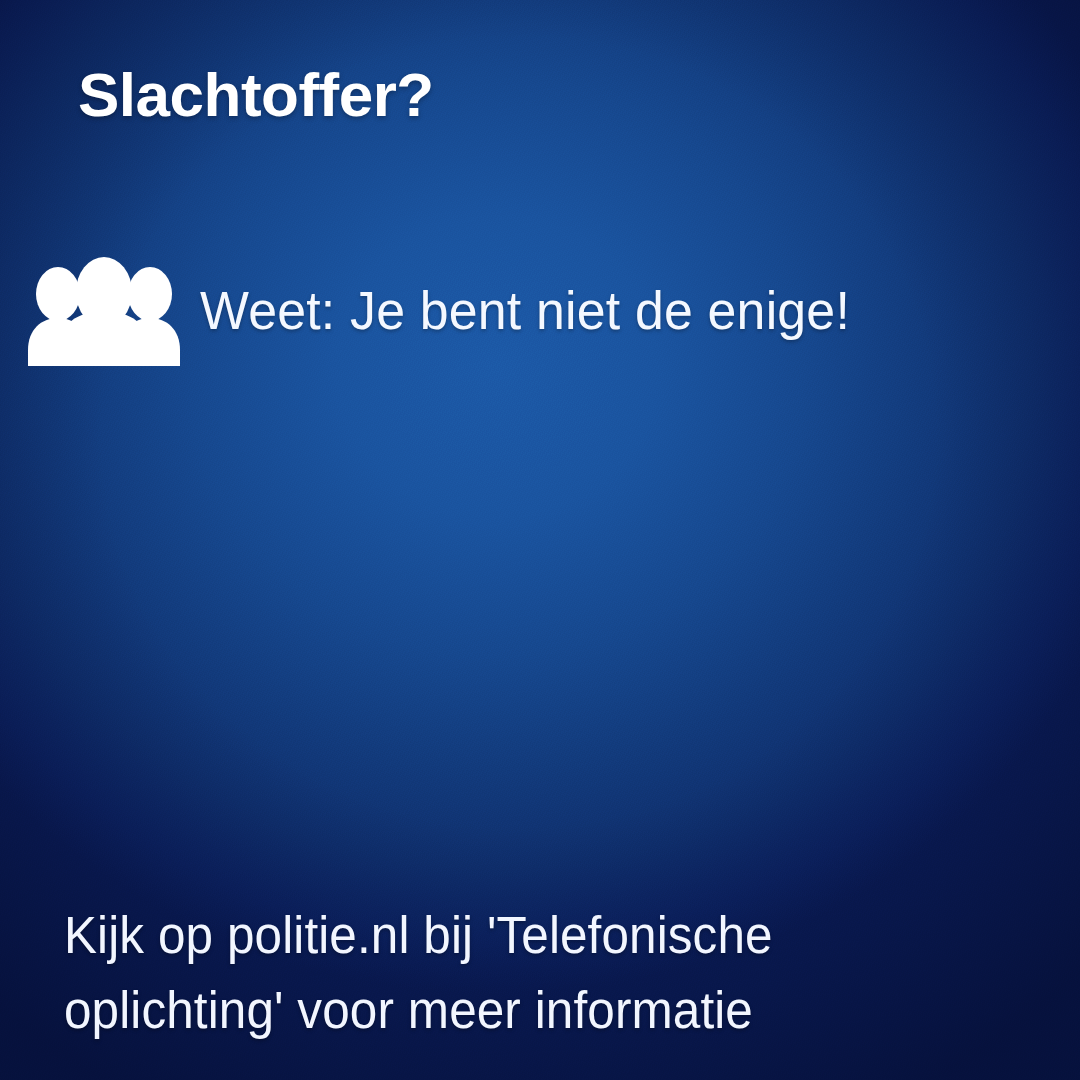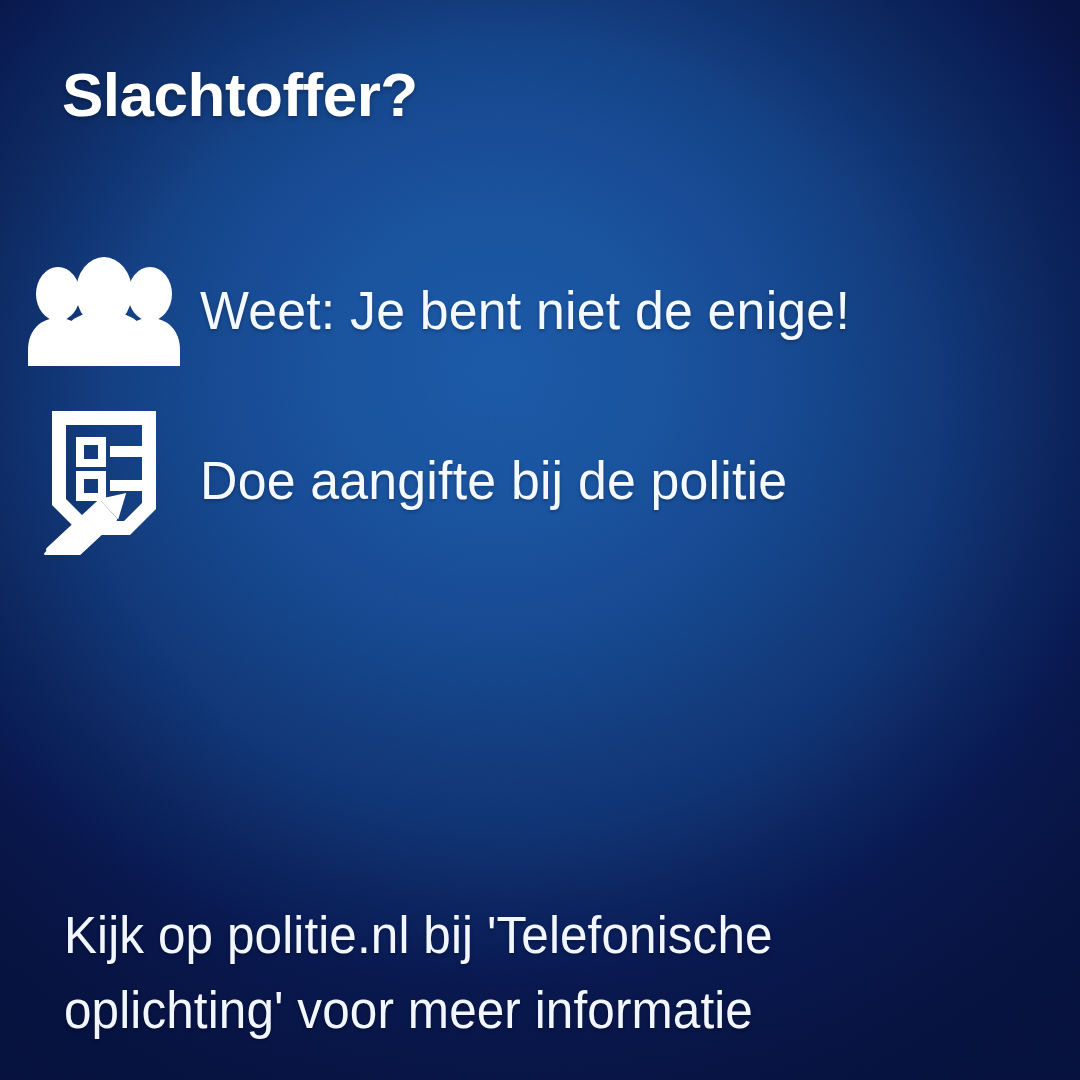--- a/index.html
+++ b/index.html
@@ -37,21 +37,21 @@
     background: radial-gradient(ellipse 74% 70% at 48% 40%, rgba(0,0,0,0) 52%, rgba(4,12,48,.30) 78%, rgba(3,9,40,.55) 100%);
   }
 
   #content {
     position: absolute;
     inset: 0;
   }
 
   .headline {
     position: absolute;
-    left: 62px;
+    left: 78px;
     top: 62px;
     font-size: 62px;
     font-weight: 700;
     letter-spacing: -0.5px;
     color: #ffffff;
     line-height: 1.08;
     white-space: nowrap;
     text-shadow: 0 2px 5px rgba(0,0,0,.30);
   }
 
@@ -134,46 +134,20 @@
               <ellipse cx="76" cy="38" rx="28" ry="35"></ellipse>
 
               <path d="M30 112 L30 94 C30 71 50 57 76 57 C102 57 122 71 122 94 L122 112 Z"></path>
             </g>
           </svg>
         </div>
         <div class="row-label">Weet: Je bent niet de enige!</div>
       </div>
 
 
-      <div class="row">
-        <div class="icon-slot">
-          <svg width="140" height="150" viewBox="0 0 140 150" aria-hidden="true">
-            <g fill="#ffffff">
-
-              <path d="M18 6 L122 6 L122 104 L96 130 L96 130 L48 130 L18 100 Z
-                       M32 20 L32 94 L54 116 L90 116 L108 98 L108 20 Z" fill-rule="evenodd"></path>
-
-              <rect x="46" y="36" width="22" height="22" fill="none" stroke="#ffffff" stroke-width="8"></rect>
-
-              <rect x="76" y="41" width="34" height="11"></rect>
-
-              <rect x="46" y="70" width="22" height="22" fill="none" stroke="#ffffff" stroke-width="8"></rect>
-
-              <rect x="76" y="75" width="34" height="11"></rect>
-
-              <g transform="rotate(-43 60 118)">
-                <rect x="6" y="104" width="74" height="28" rx="3"></rect>
-                <polygon points="80,104 104,118 80,132"></polygon>
-                <rect x="2" y="106" width="6" height="24" rx="2"></rect>
-              </g>
-            </g>
-          </svg>
-        </div>
-        <div class="row-label">Doe aangifte bij de politie</div>
-      </div>
 
     </div>
 
     <div class="footer">
       <div class="footer-line">Kijk op politie.nl bij 'Telefonische</div>
       <div class="footer-line">oplichting' voor meer informatie</div>
     </div>
 
   </div>
 </div>

